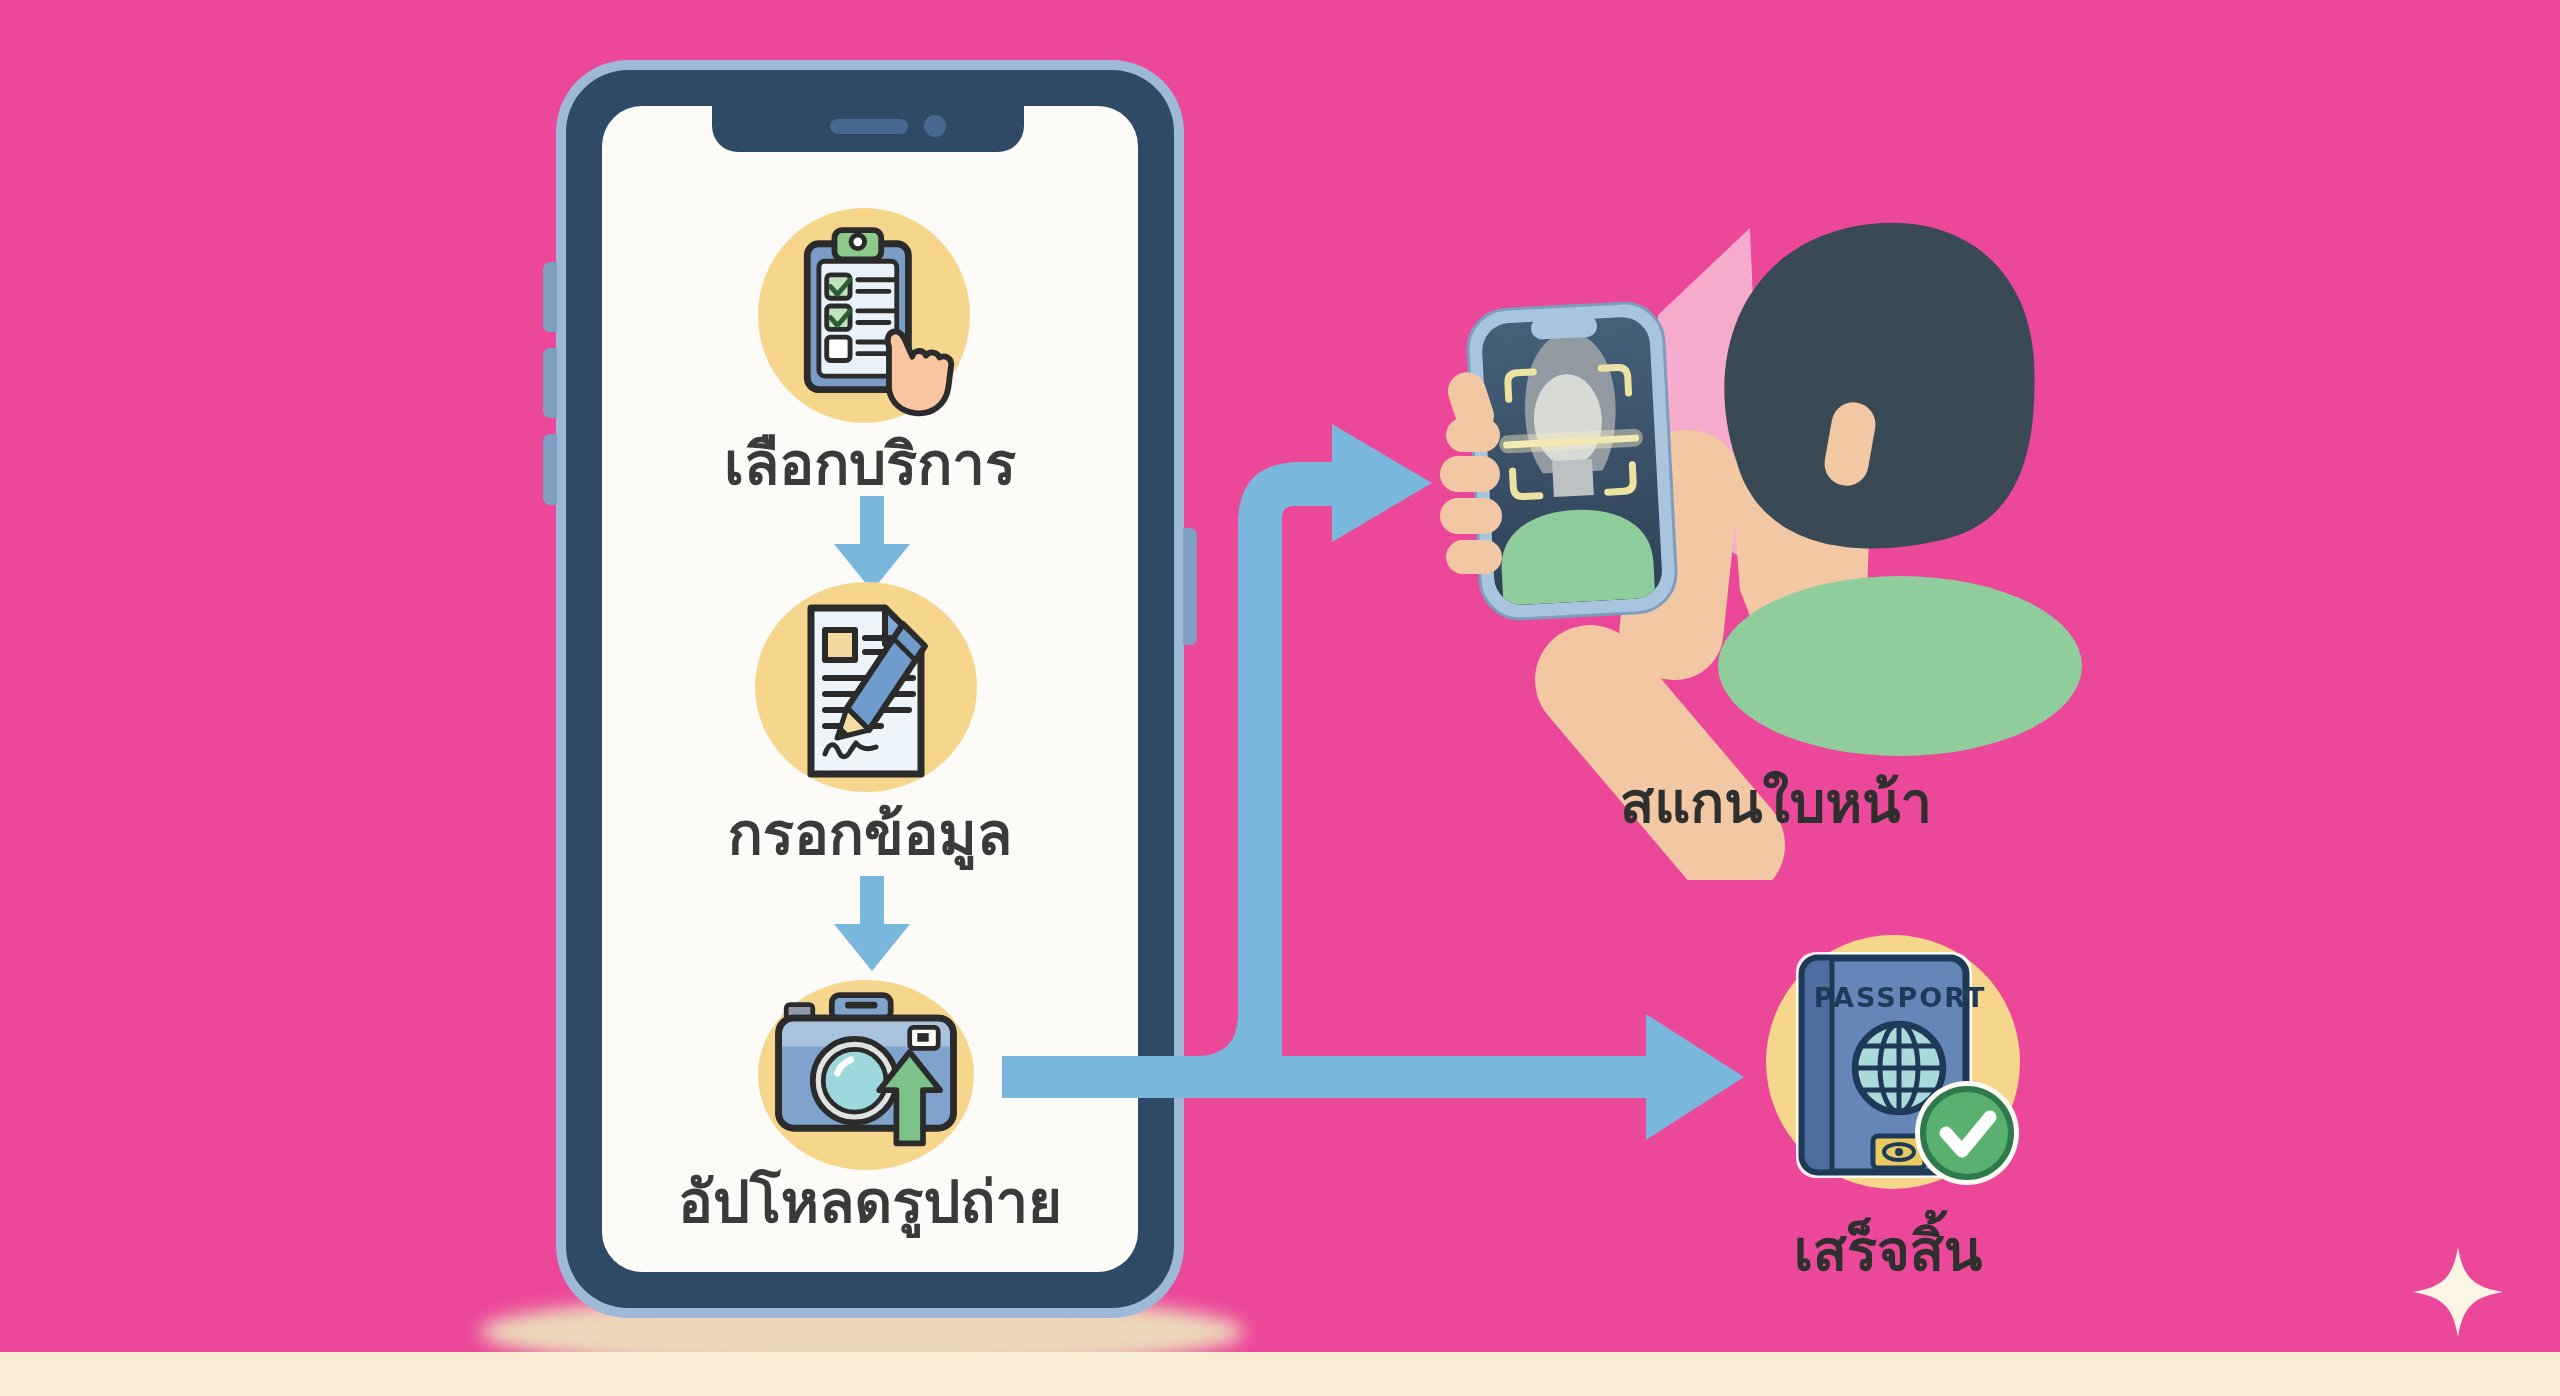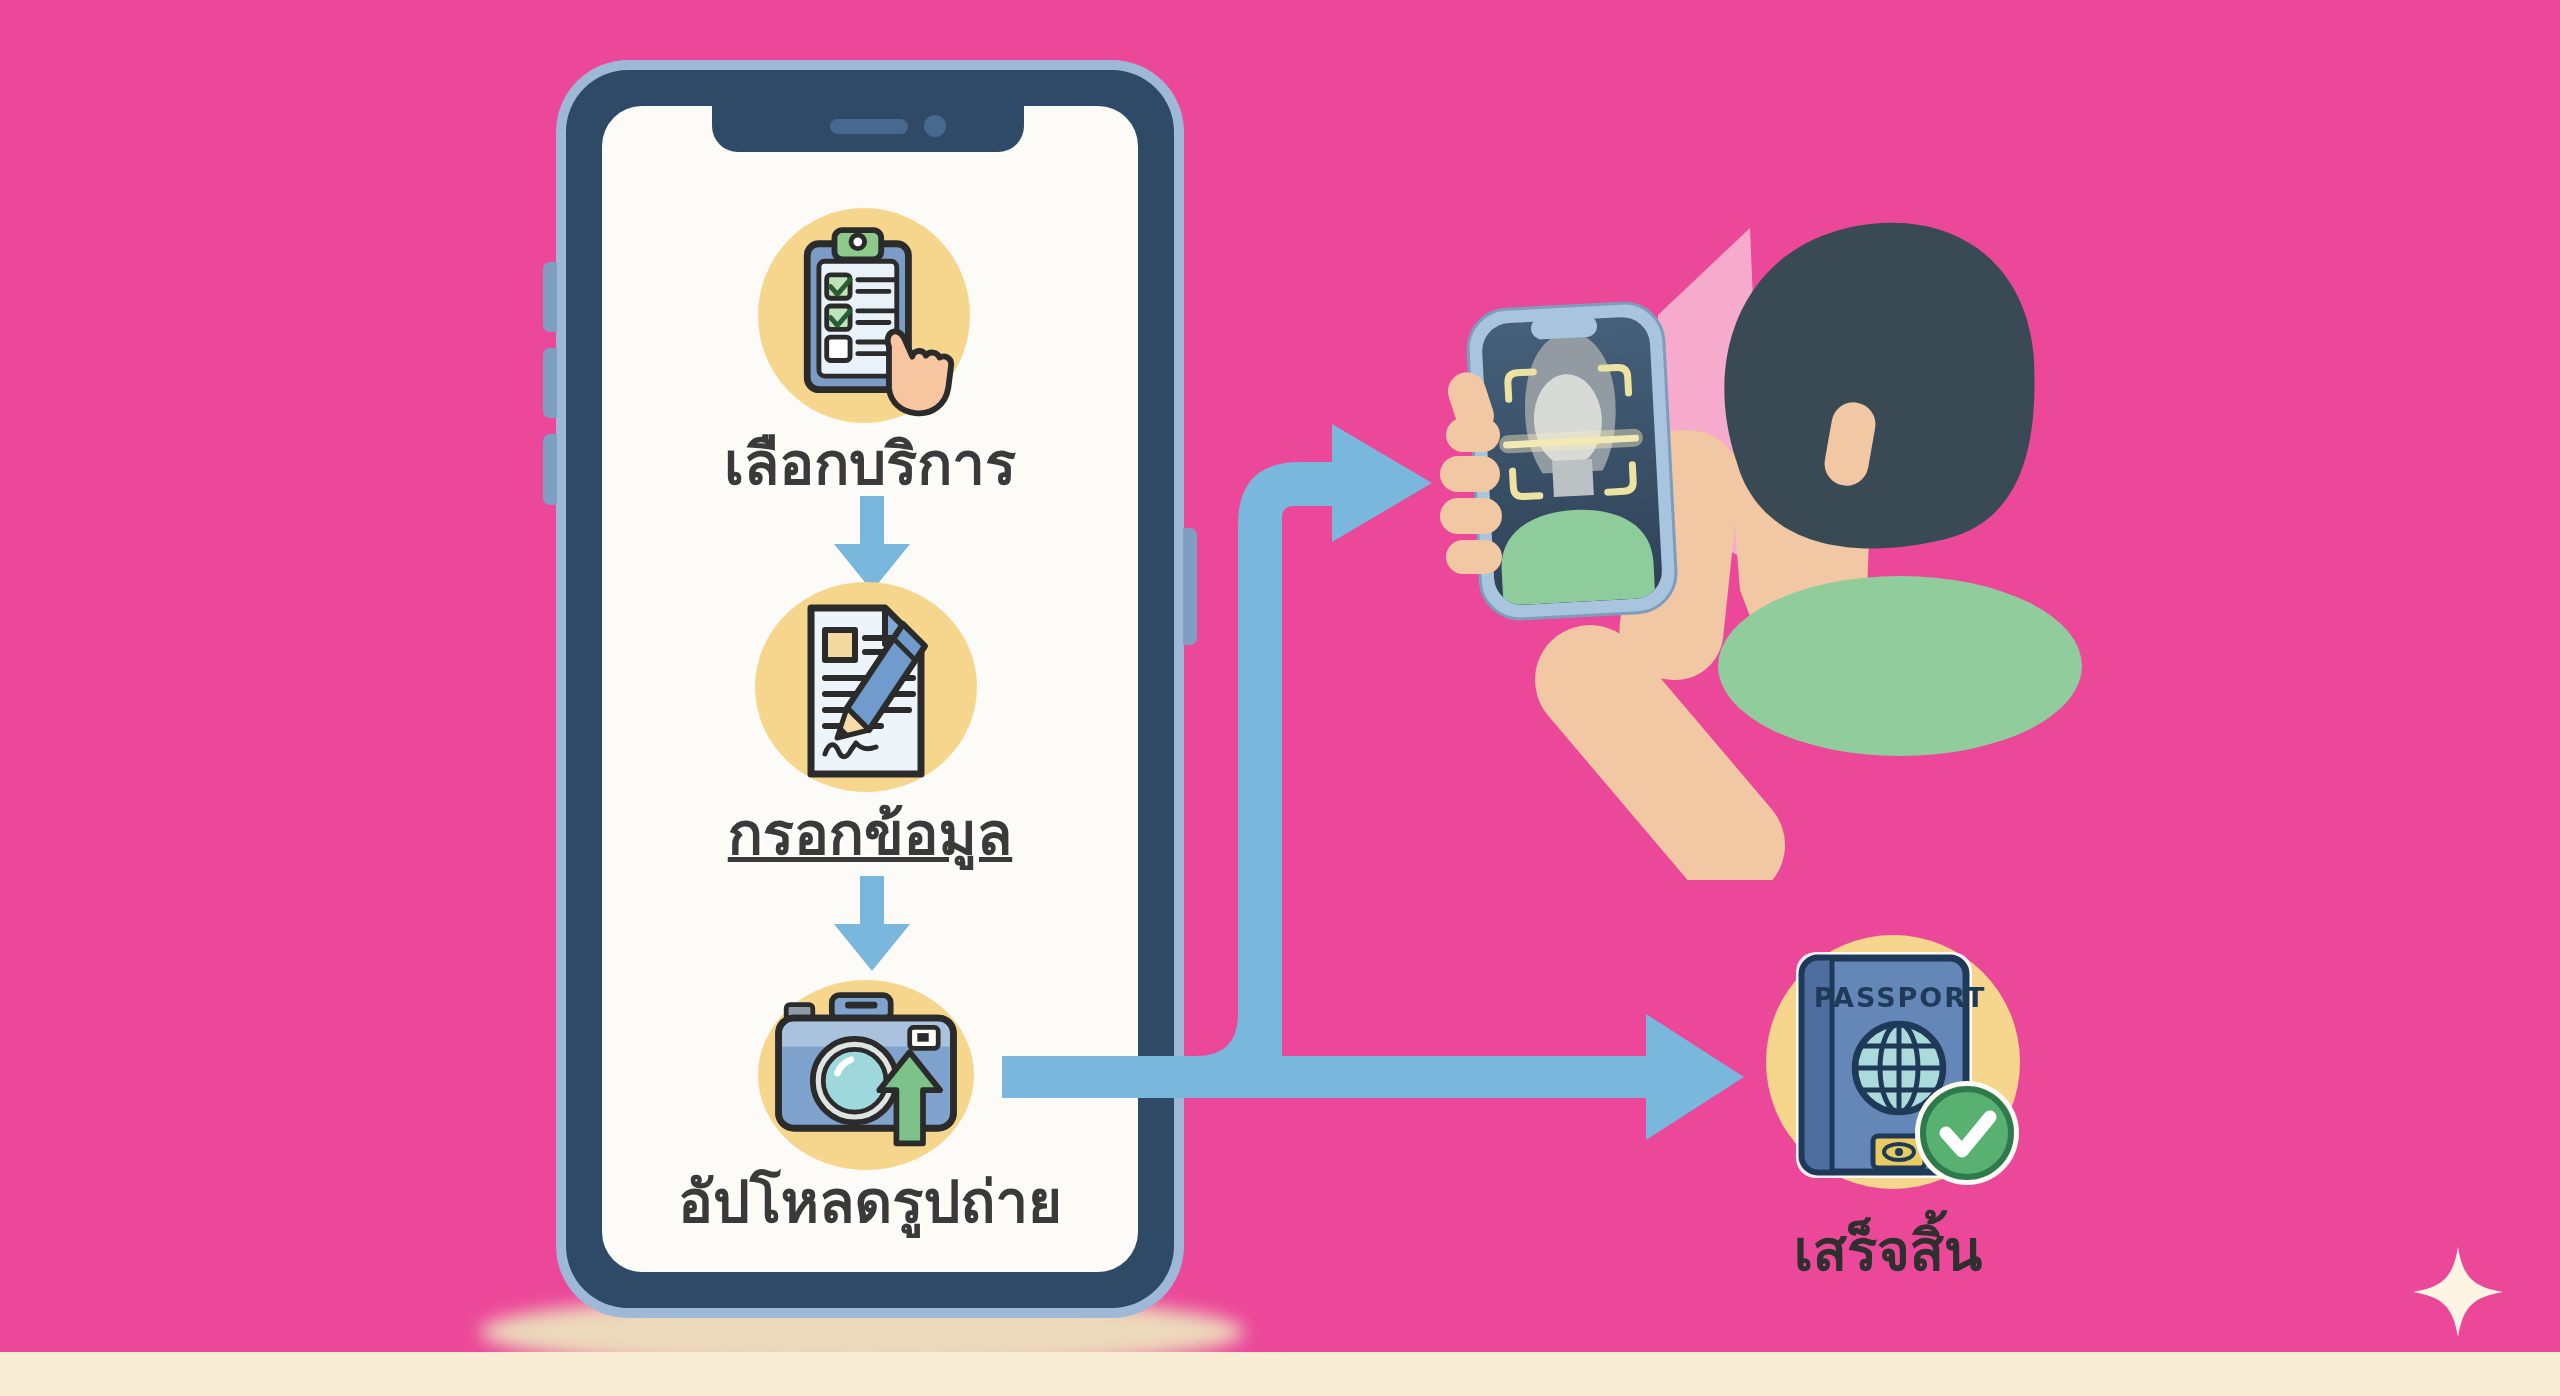--- a/index.html
+++ b/index.html
@@ -93,21 +93,21 @@
                 <line x1="44" y1="130" x2="100" y2="130"></line>
             </g>
             <path d="M44,158 c4,-12 10,-12 14,-2 c3,7 8,6 12,-2 l5,-7 c5,6 12,7 20,4" fill="none" stroke-width="5"></path>
             <polygon points="122,28 144,50 88,134 66,112" fill="#6f9ccc" stroke-width="6"></polygon>
             <line x1="114" y1="44" x2="132" y2="62" stroke-width="5"></line>
             <polygon points="66,112 88,134 56,142" fill="#f5dca6" stroke-width="5"></polygon>
             <path d="M60,130 l8,8 l-12,3 z" fill="#2b2b2b" stroke="none"></path>
           </g>
         </svg>
       </div>
-      <div class="abs step-label" style="top:696px;text-decoration:underline;">กรอกข้อมูล</div>
+      <div class="abs step-label" style="top:696px;">กรอกข้อมูล</div>
 
       <svg class="abs" style="left:220px;top:770px;" width="100" height="95" viewBox="0 0 100 95">
         <path d="M38,0 h24 v48 h26 L50,95 L12,48 h26 Z" fill="#79b7dc"></path>
       </svg>
 
       <div class="abs badge" style="left:156px;top:874px;width:216px;height:190px;">
         <svg class="abs" style="left:13px;top:10px;" width="190" height="168" viewBox="0 0 200 170">
           <g stroke="#2b2b2b" stroke-linejoin="round" stroke-linecap="round">
             <rect x="64" y="2" width="62" height="26" rx="8" fill="#7fa3cc" stroke-width="6"></rect>
             <rect x="78" y="9" width="34" height="7" rx="3" fill="#2b2b2b" stroke="none"></rect>
@@ -190,20 +190,21 @@
 
     <g fill="#f2c7a3">
       <rect x="52" y="252" width="38" height="64" rx="19" transform="rotate(-18 70 284)"></rect>
       <rect x="46" y="298" width="54" height="34" rx="17"></rect>
       <rect x="40" y="336" width="60" height="36" rx="18"></rect>
       <rect x="40" y="378" width="62" height="36" rx="18"></rect>
       <rect x="46" y="420" width="56" height="34" rx="17"></rect>
     </g>
   </svg>
 
+  <div class="abs big-label" style="left:1526px;top:758px;width:500px;">สแกนใบหน้า</div>
 
   <svg class="abs scene" style="left:1760px;top:925px;" width="270" height="290" viewBox="0 0 270 290">
     <circle cx="133" cy="137" r="127" fill="#f6d68c"></circle>
     <rect x="36" y="27" width="176" height="226" rx="20" fill="#ffffff" opacity="0.9"></rect>
     <g>
       <rect x="42" y="33" width="164" height="214" rx="16" fill="#6487b7" stroke="#1f3a58" stroke-width="7"></rect>
       <path d="M58,33 h14 v214 h-14 a16,16 0 0 1 -16,-16 V49 a16,16 0 0 1 16,-16 z" fill="#4d6e9e" stroke="#1f3a58" stroke-width="5"></path>
       <text x="140" y="82" text-anchor="middle" font-size="27" font-weight="bold" fill="#1f3a58" letter-spacing="2" font-family="DejaVu Sans, sans-serif">PASSPORT</text>
       <g stroke="#1f3a58" fill="none">
         <circle cx="139" cy="143" r="44" fill="#abdadb" stroke-width="6.5"></circle>

